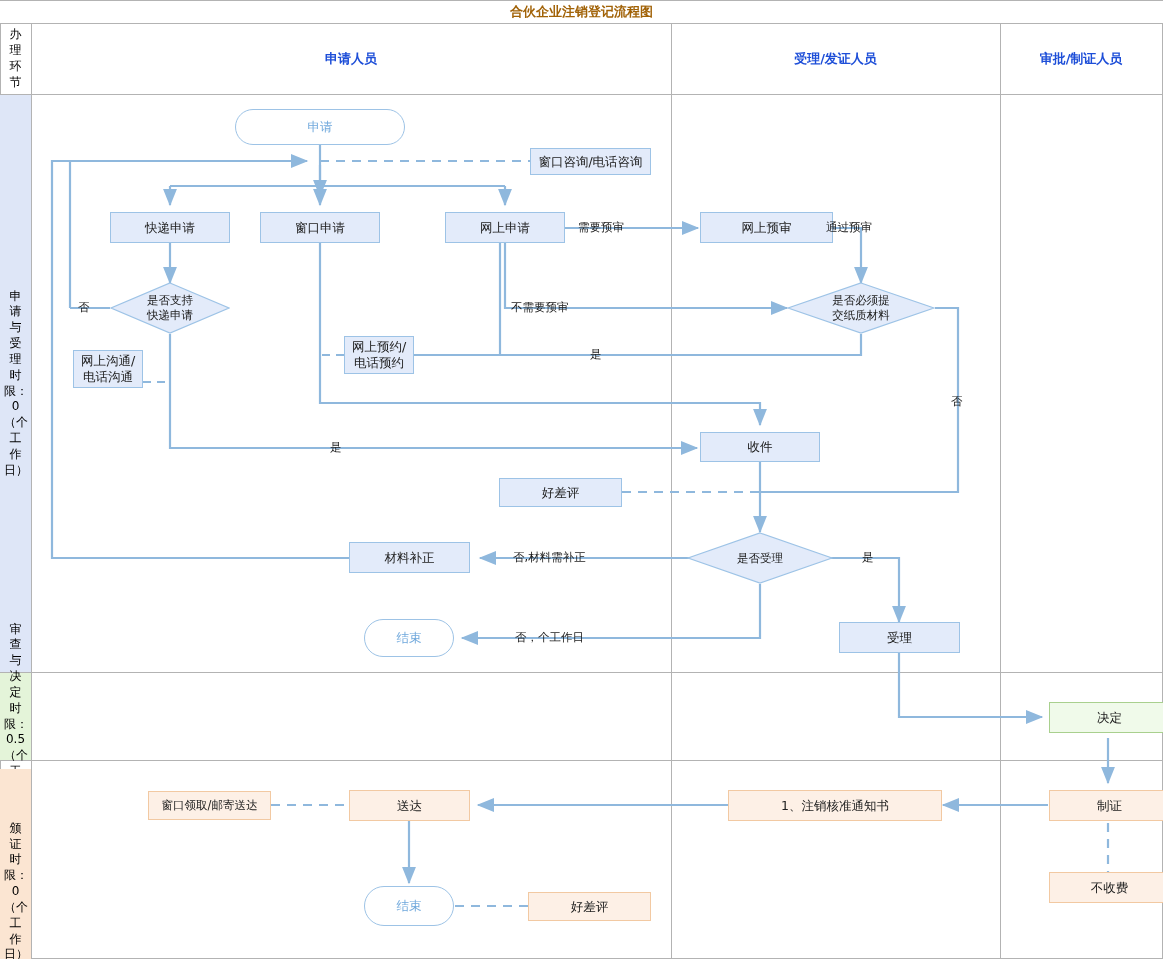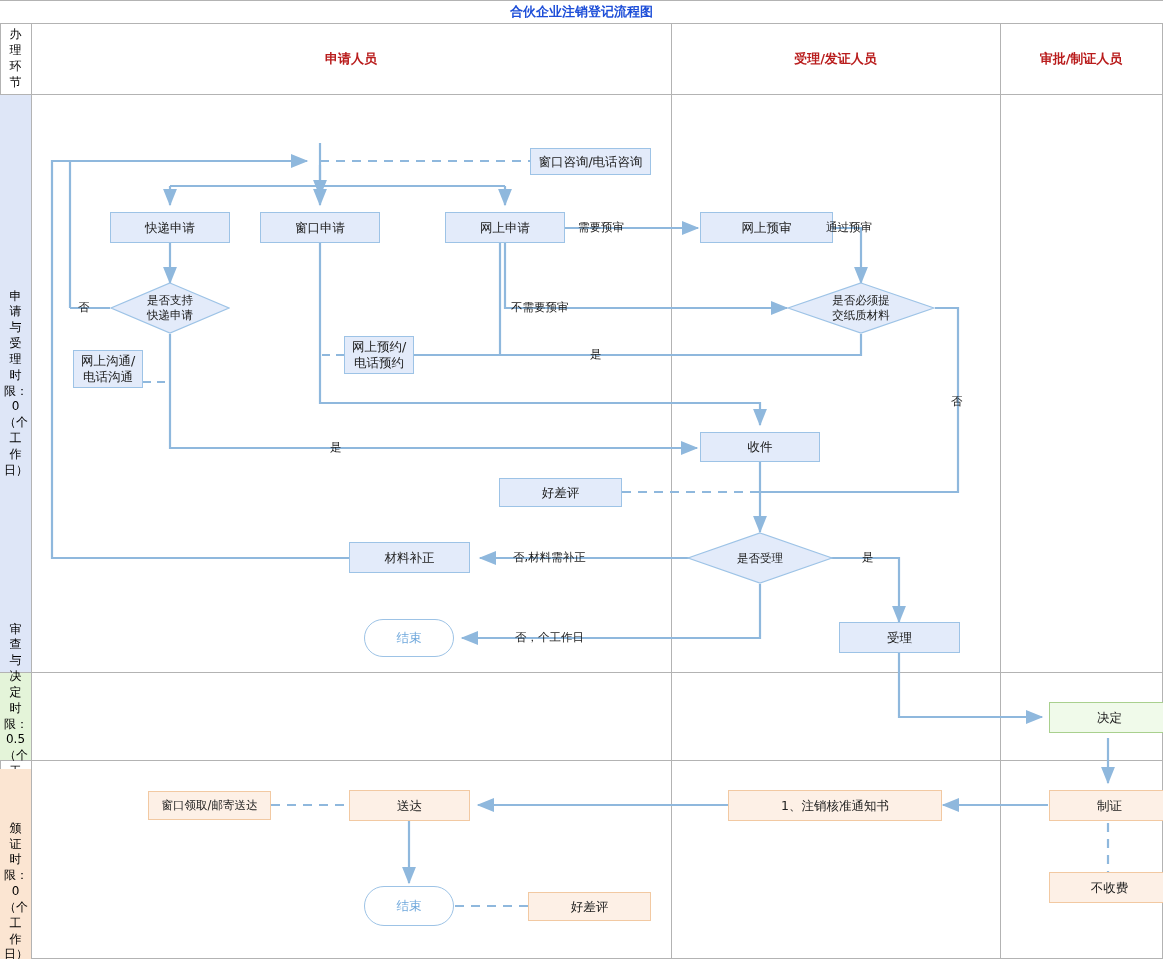--- a/index.html
+++ b/index.html
@@ -5,24 +5,24 @@
   html,body{margin:0;padding:0;background:#fff;}
   body{font-family:"DejaVu Sans","Liberation Sans",sans-serif;}
   #page{position:relative;width:1163px;height:959px;overflow:hidden;background:#fff;}
 
   
   .hline{position:absolute;left:0;width:1163px;height:1px;background:#b3b3b3;}
   .vline{position:absolute;top:0;width:1px;background:#b3b3b3;}
 
   #title-bar{position:absolute;left:0;top:0;width:1163px;height:23px;
              display:flex;align-items:center;justify-content:center;
-             font-size:13px;font-weight:bold;color:#1d4ed8;}
+             font-size:13px;font-weight:bold;color:#a16207;}
 
   .col-head{position:absolute;top:24px;height:70px;display:flex;align-items:center;
-            justify-content:center;font-size:13px;font-weight:bold;color:#b91c1c;}
+            justify-content:center;font-size:13px;font-weight:bold;color:#1d4ed8;}
 
   .stage-cell{position:absolute;left:0;width:31px;display:flex;align-items:center;
               justify-content:center;text-align:center;font-size:12px;color:#000000;
               line-height:1.32;letter-spacing:0;}
   .stage-cell span{display:block;width:23px;word-break:break-all;}
 
   
   #wires{position:absolute;left:0;top:0;width:1163px;height:959px;pointer-events:none;}
 
   
@@ -140,20 +140,21 @@
       <path d="M728,805 L478,805" marker-end="url(#ah)"></path>
 
       <path d="M271,805 L348,805" stroke-dasharray="9,7"></path>
 
       <path d="M409,821 L409,883" marker-end="url(#ah)"></path>
 
       <path d="M455,906 L528,906" stroke-dasharray="9,7"></path>
     </g>
   </svg>
 
+  <div class="node term" style="left:235px;top:109px;width:170px;height:36px;">申请</div>
 
   <div class="node" style="left:530px;top:148px;width:121px;height:27px;">窗口咨询/电话咨询</div>
 
   <div class="node" style="left:110px;top:212px;width:120px;height:31px;">快递申请</div>
   <div class="node" style="left:260px;top:212px;width:120px;height:31px;">窗口申请</div>
   <div class="node" style="left:445px;top:212px;width:120px;height:31px;">网上申请</div>
   <div class="node" style="left:700px;top:212px;width:133px;height:31px;">网上预审</div>
 
   <div class="node dia" style="left:110px;top:282px;width:120px;height:52px;">
     <svg class="dia-svg" width="120" height="52" viewBox="0 0 120 52">

